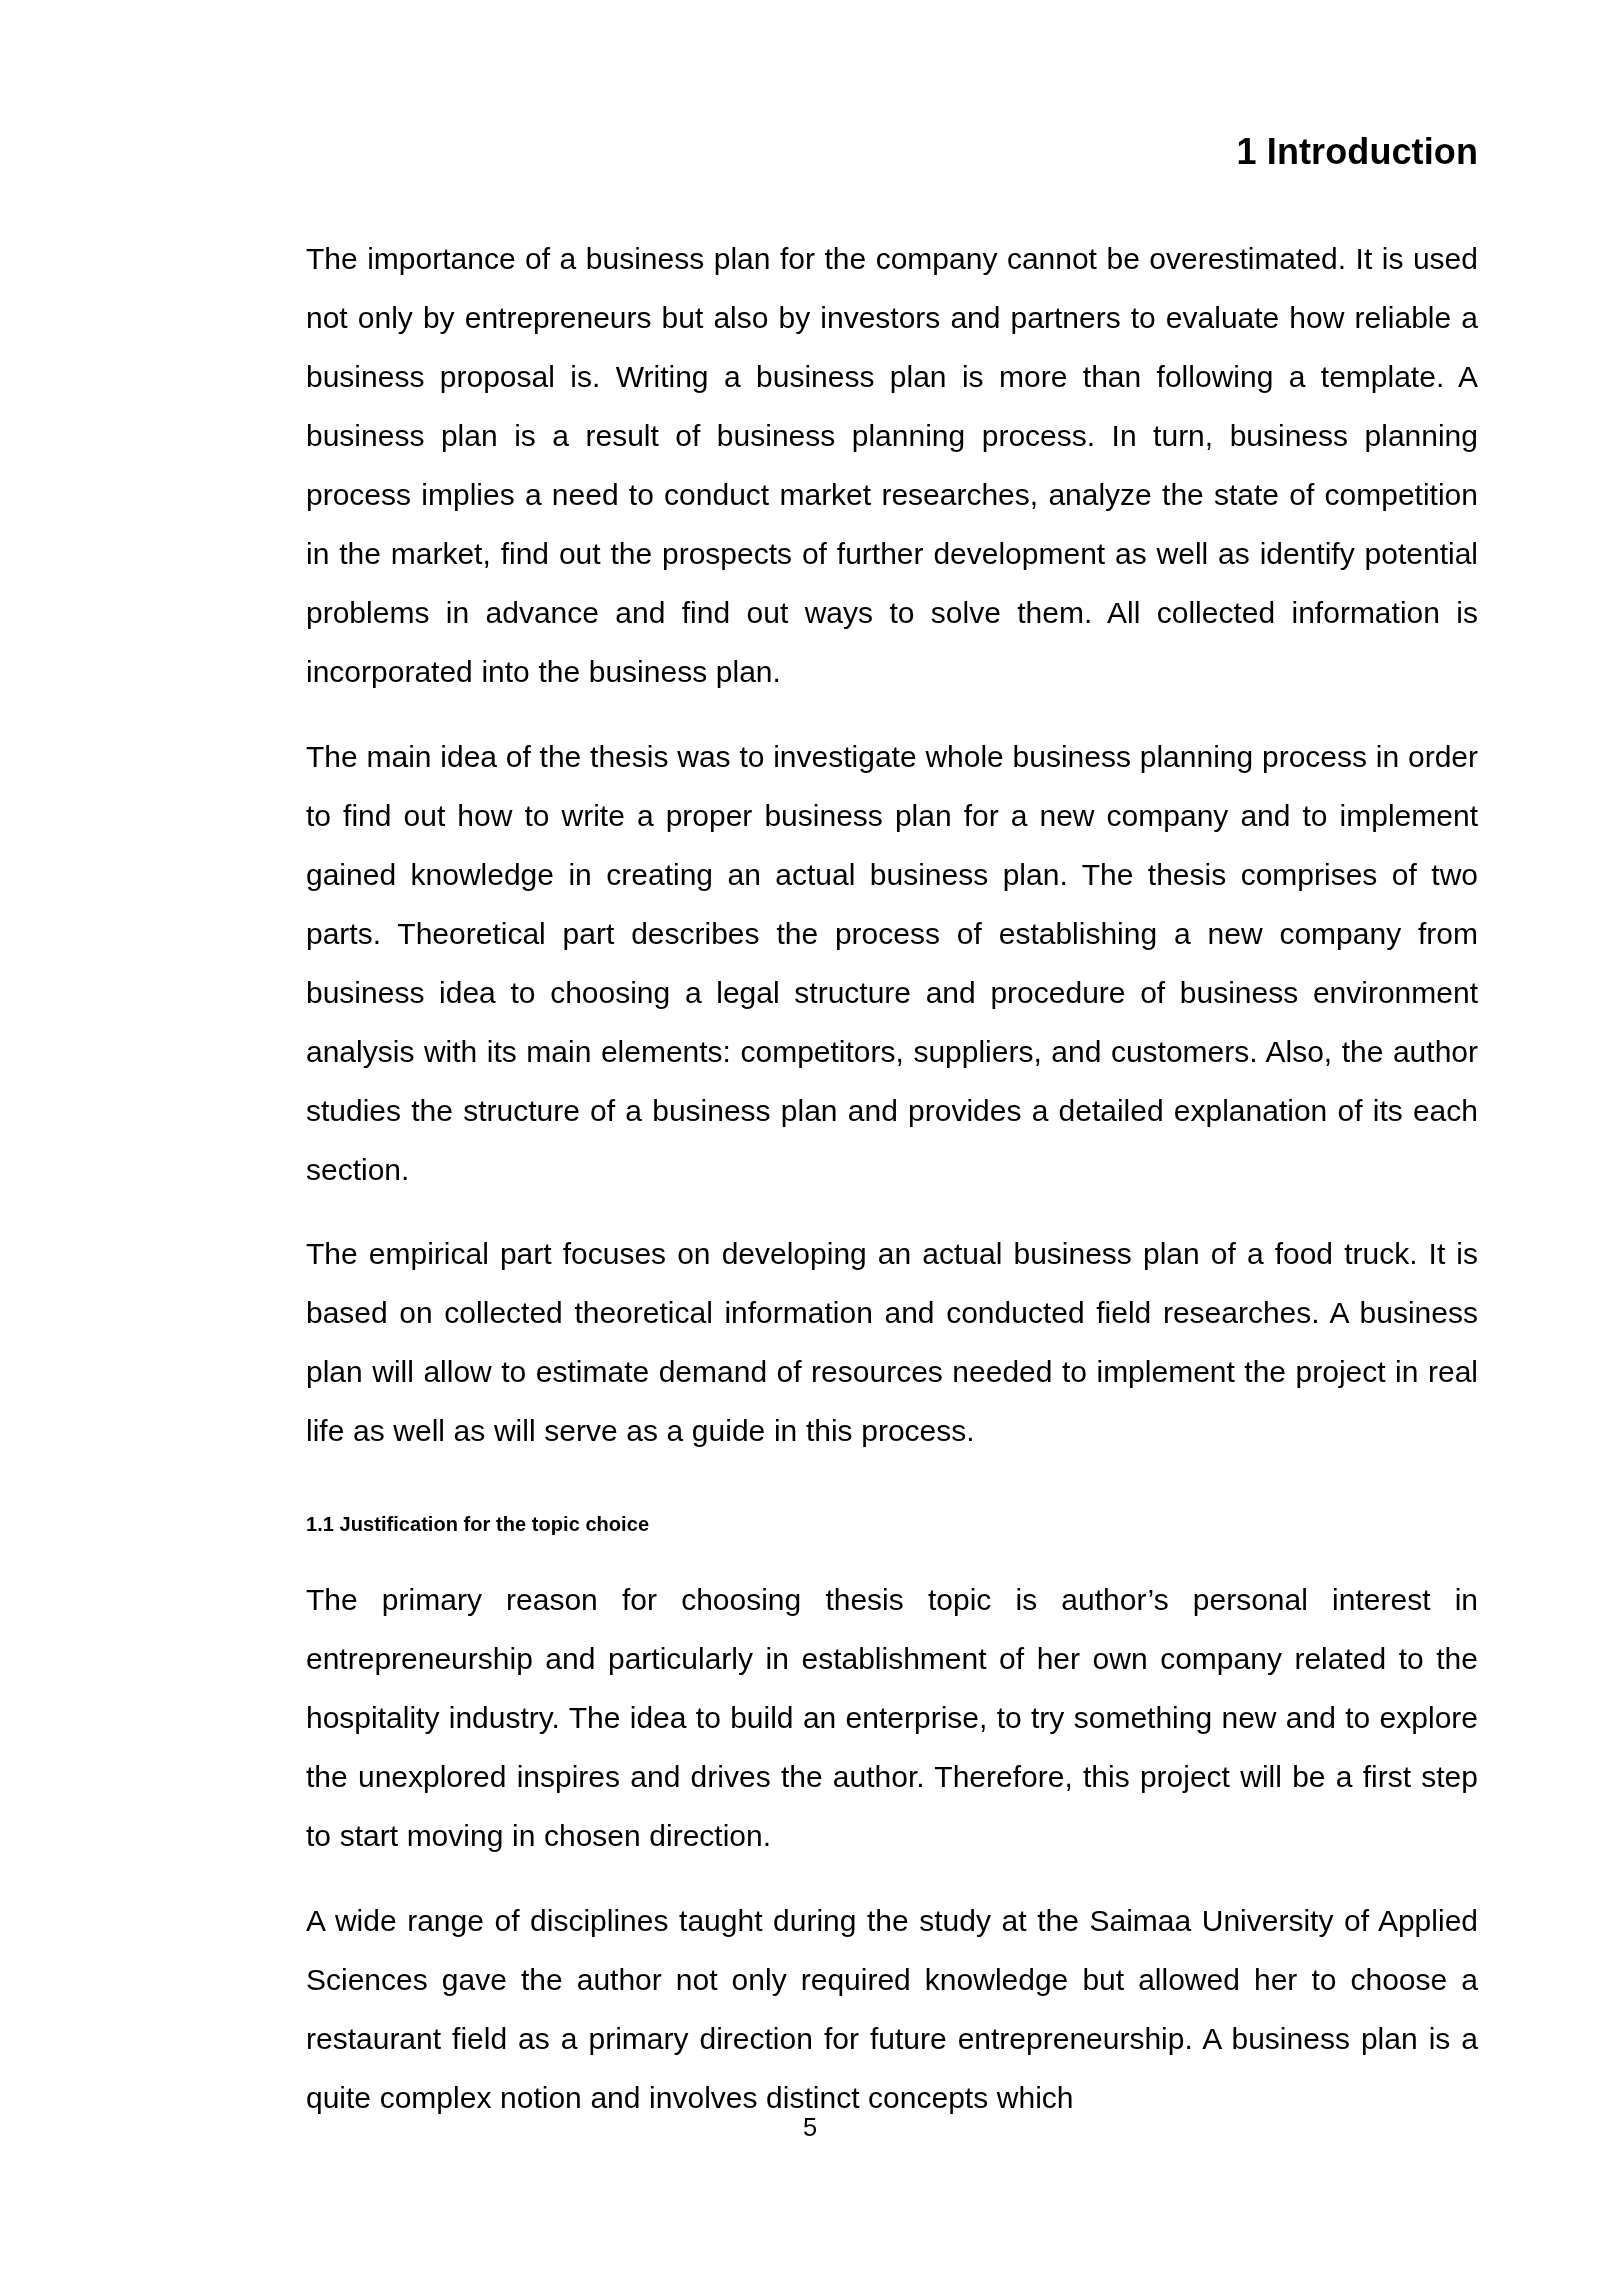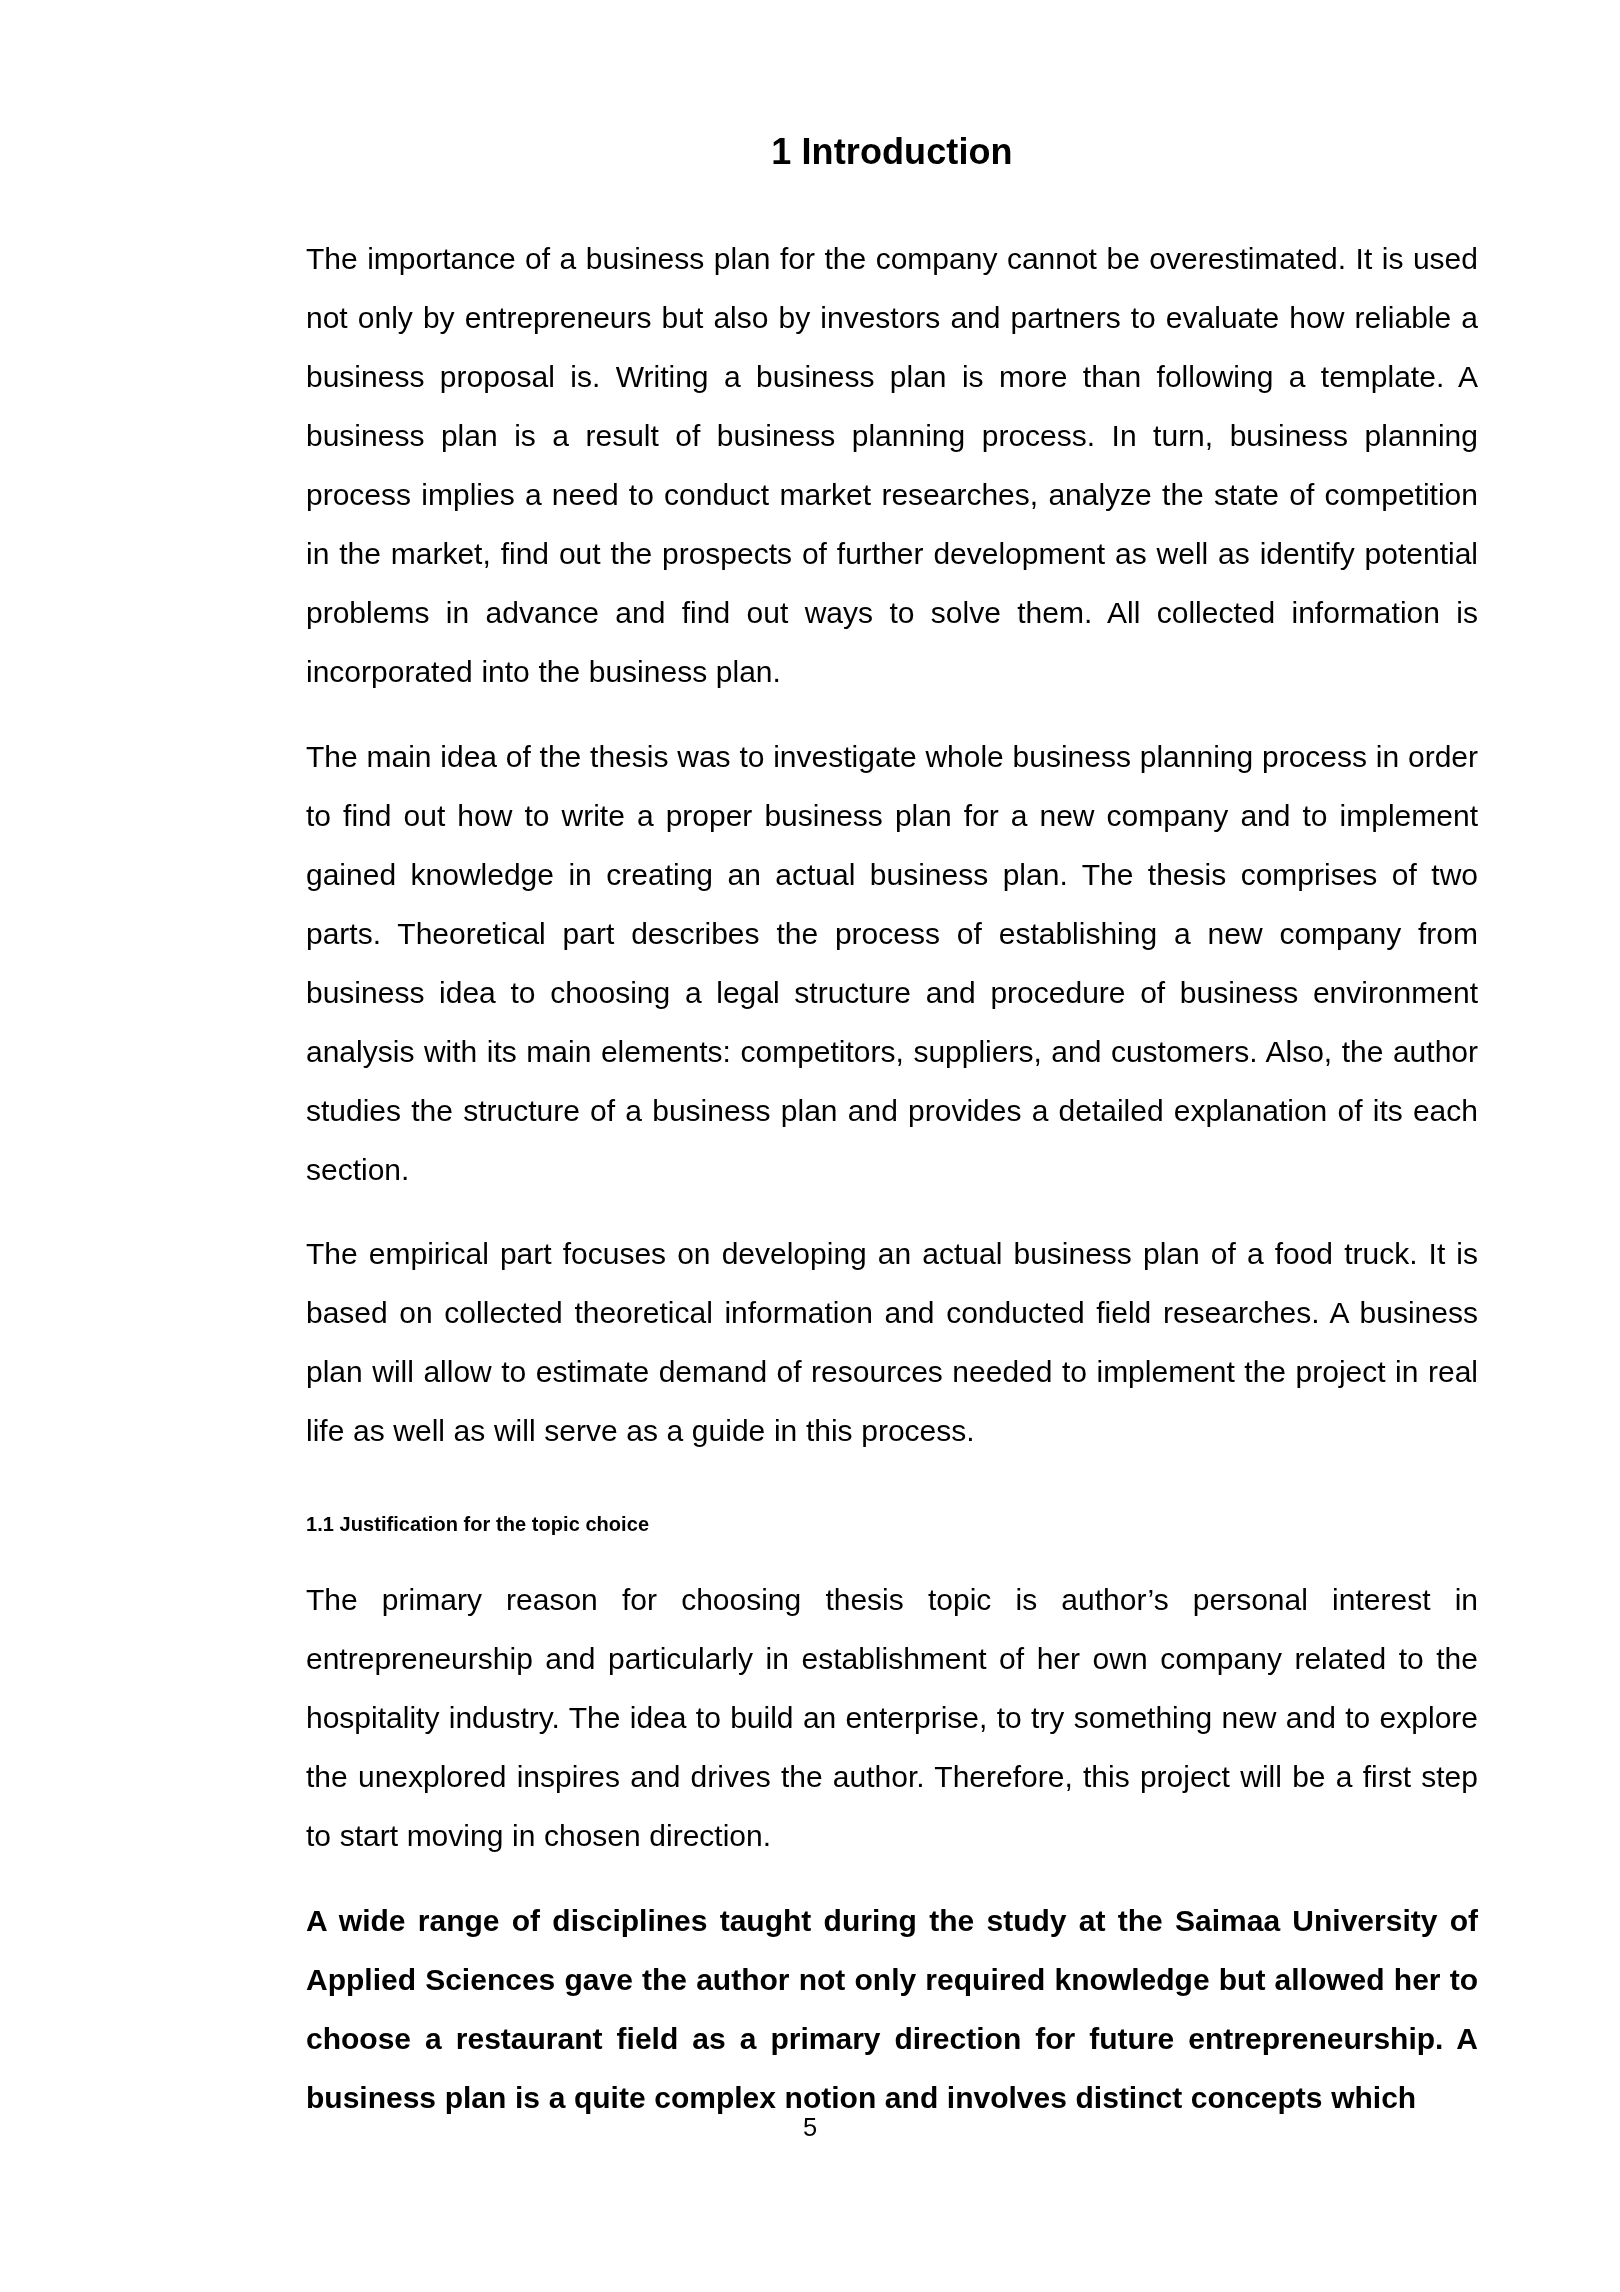--- a/index.html
+++ b/index.html
@@ -24,42 +24,41 @@
     left: 306px;
     top: 129px;
     width: 1172px;
   }
   .h1 {
     font-size: 36px;
     font-weight: bold;
     line-height: 1.25;
     letter-spacing: 0.1px;
     margin: 0 0 55px 0;
-    text-align: center;
+    text-align: right;
   }
   .h2 {
     font-size: 20px;
     font-weight: bold;
     line-height: 1.3;
     letter-spacing: 0.05px;
     margin: 51px 0 33px 0;
     text-align: left;
   }
   p.body-par {
     font-size: 30px;
     line-height: 59px;
     text-align: justify;
     text-justify: inter-word;
     margin: 0 0 25.5px 0;
     hyphens: none;
     word-spacing: 0.3px;
   }
   p.body-par:last-child {
     margin-bottom: 0;
-    font-weight: bold;
   }
   .page-number {
     position: absolute;
     left: 0;
     right: 0;
     top: 2115px;
     text-align: center;
     font-size: 25.5px;
     line-height: 1;
   }

